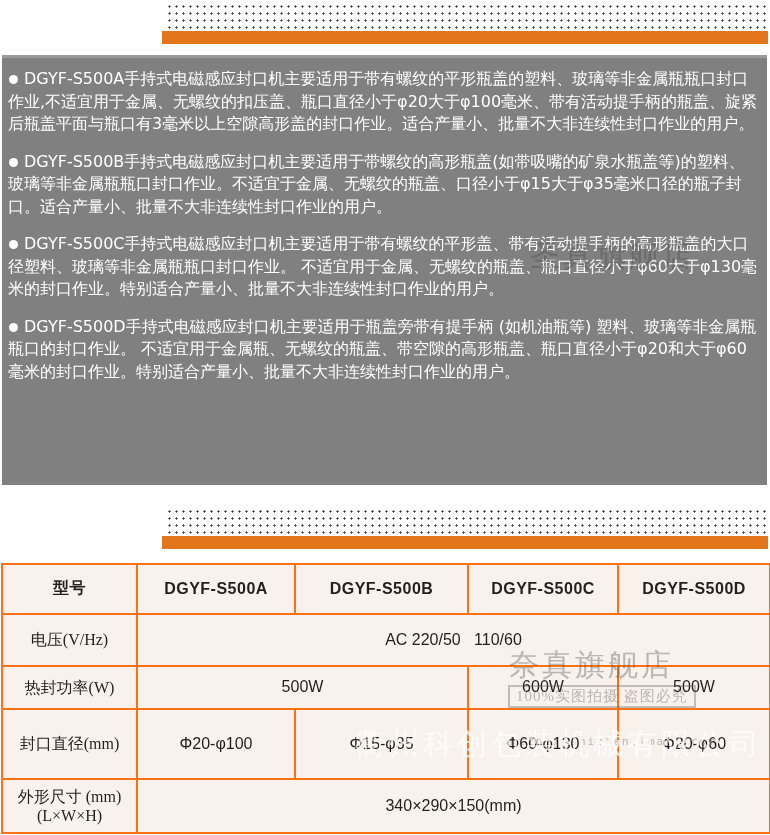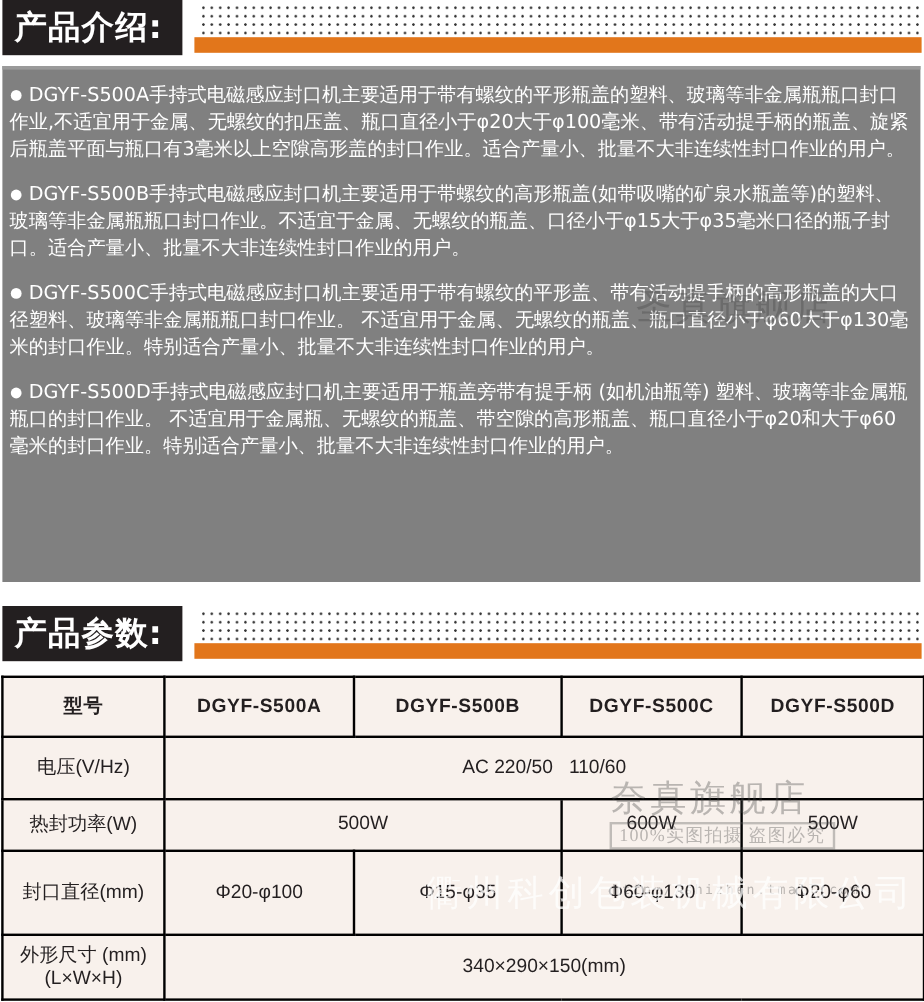--- a/index.html
+++ b/index.html
@@ -46,35 +46,34 @@
     padding: 0 6px; letter-spacing: 1px;
   }
   .wm-url { font-family: "DejaVu Sans Mono", monospace; font-size: 11px; letter-spacing: 2px; margin-top: 28px; }
 
   .spec-table {
     position: absolute; left: 1px; top: 563px; width: 768px; height: 271px;
     border-collapse: collapse; background: #f8f1ec; table-layout: fixed;
     font-family: "Liberation Sans", sans-serif; color: #231f20;
   }
   .spec-table td, .spec-table th {
-    border: 2px solid #000000; text-align: center; vertical-align: middle;
+    border: 2px solid #f97316; text-align: center; vertical-align: middle;
     font-size: 16px; font-weight: normal;
   }
   .spec-table th { font-weight: bold; font-size: 16px; letter-spacing: 0.5px; }
-  .spec-table .rowlabel { font-size: 16px; line-height: 19px; }
+  .spec-table .rowlabel { font-size: 16px; line-height: 19px; font-family: Liberation Serif, serif; }
   .footer-wm {
     position: absolute; left: 355px; top: 724px; font-size: 30px; letter-spacing: 4px;
     color: rgba(255,255,255,0.75); font-family: "DejaVu Serif", serif; pointer-events: none;
   }
 </style>
 </head>
 <body>
 
 <div class="section-header" id="hdr1">
-  <div class="label-box">产品介绍:</div>
   <div class="dots"></div>
   <div class="orange-bar"></div>
 </div>
 
 <div class="intro-panel">
   <div class="intro-item">
     <span class="bullet"></span>
     <span class="text">DGYF-S500A手持式电磁感应封口机主要适用于带有螺纹的平形瓶盖的塑料、玻璃等非金属瓶瓶口封口作业,不适宜用于金属、无螺纹的扣压盖、瓶口直径小于φ20大于φ100毫米、带有活动提手柄的瓶盖、旋紧后瓶盖平面与瓶口有3毫米以上空隙高形盖的封口作业。适合产量小、批量不大非连续性封口作业的用户。</span>
   </div>
   <div class="intro-item">
@@ -87,21 +86,20 @@
   </div>
   <div class="intro-item">
     <span class="bullet"></span>
     <span class="text"> DGYF-S500D手持式电磁感应封口机主要适用于瓶盖旁带有提手柄 (如机油瓶等) 塑料、玻璃等非金属瓶瓶口的封口作业。 不适宜用于金属瓶、无螺纹的瓶盖、带空隙的高形瓶盖、瓶口直径小于φ20和大于φ60毫米的封口作业。特别适合产量小、批量不大非连续性封口作业的用户。</span>
   </div>
 </div>
 
 <div class="wm wm-title" style="left:530px; top:236px;font-family:Liberation Serif, serif;">圣真旗舰店</div>
 
 <div class="section-header" id="hdr2">
-  <div class="label-box">产品参数:</div>
   <div class="dots"></div>
   <div class="orange-bar"></div>
 </div>
 
 <table class="spec-table">
   <colgroup>
     <col style="width:135px">
       <col style="width:158px">
       <col style="width:173px">
       <col style="width:150px">

